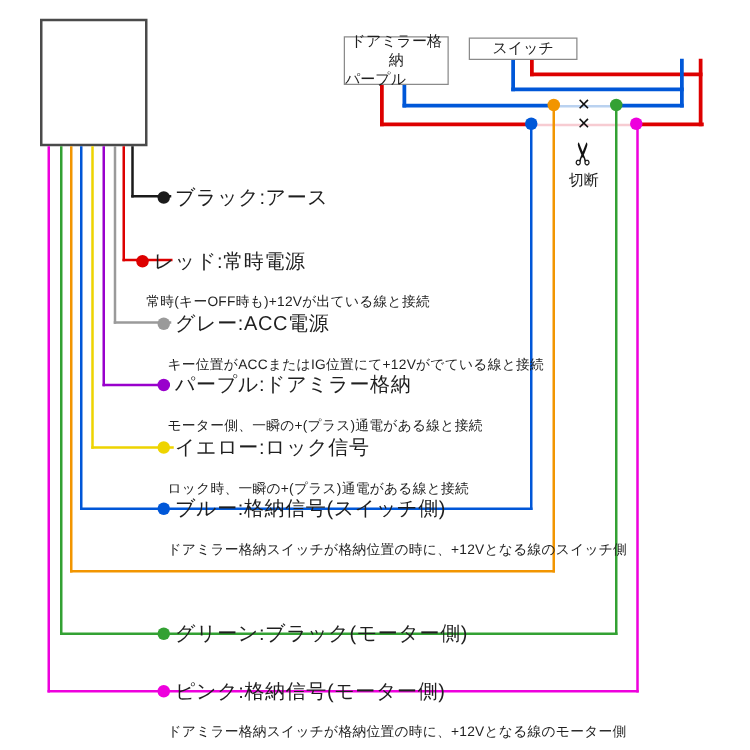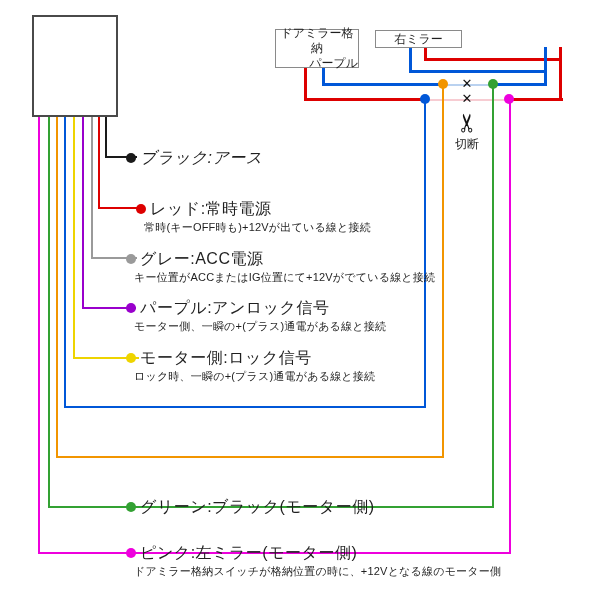--- a/index.html
+++ b/index.html
@@ -2,30 +2,30 @@
 <html><head>
 <meta charset="utf-8">
 <style>
   html,body{margin:0;padding:0;background:#fff;}
   .canvas{
     position:relative;width:600px;height:600px;background:#ffffff;overflow:hidden;
     font-family:"Liberation Sans","DejaVu Sans",sans-serif;color:#1f1f1f;
   }
   .seg{position:absolute;}
   .box{position:absolute;background:#fff;border:1px solid #8a8a8a;box-sizing:border-box;
-       display:flex;align-items:flex-end;justify-content:center;text-align:center;
+       display:flex;align-items:flex-start;justify-content:center;text-align:center;
        font-size:12px;line-height:15px;color:#1f1f1f;}
   .unit{position:absolute;left:32px;top:15px;width:86px;height:102px;
         border:2px solid #4a4a4a;background:#fff;box-sizing:border-box;}
   .dot{position:absolute;width:10px;height:10px;border-radius:50%;}
   .row{position:absolute;white-space:nowrap;}
   .row .head{display:flex;align-items:center;height:20px;}
   .bullet{display:inline-block;width:10px;height:10px;border-radius:50%;margin-right:4px;flex:0 0 auto;}
   .title{font-size:16px;letter-spacing:0.5px;}
-  .desc{font-size:11px;margin-left:8px;margin-top:1px;letter-spacing:0.2px;}
+  .desc{font-size:11px;margin-left:8px;margin-top:15px;letter-spacing:0.2px;}
   .xmark{position:absolute;width:14px;height:14px;line-height:14px;text-align:center;
          font-size:13px;font-weight:bold;color:#111;}
   .scissors{position:absolute;left:453px;top:108px;width:28px;height:30px;line-height:30px;
             text-align:center;font-size:25px;color:#111;transform:rotate(-90deg);}
   .cutlabel{position:absolute;left:445px;top:136px;width:44px;text-align:center;font-size:12px;color:#1f1f1f;}
 </style>
 </head>
 <body>
 
 <div class="canvas">
@@ -87,72 +87,79 @@
   <span class="xmark" style="left:460px;top:77px;">✕</span>
   <span class="xmark" style="left:460px;top:92px;">✕</span>
   <span class="scissors">✂</span>
   <div class="cutlabel">切断</div>
 
   <div class="box" style="left:275px;top:29px;width:84px;height:39px;flex-direction:column;">
     <span>ドアミラー格納</span>
     <span>パープル</span>
   </div>
   <div class="box" style="left:375px;top:30px;width:87px;height:18px;">
-    <span>右ミラー</span>
+    <span>スイッチ</span>
   </div>
 
-  <div class="row" style="left:126px;top:148px;font-style:italic;">
+  <div class="row" style="left:126px;top:148px;">
     <div class="head">
         <span class="bullet" style="background-color: rgb(26, 26, 26);"></span>
         <span class="title">ブラック:アース</span>
       </div>
   </div>
 
-  <div class="row" style="left:136px;top:199px;">
+  <div class="row" style="left:109px;top:199px;">
     <div class="head">
         <span class="bullet" style="background-color: rgb(221, 0, 0);"></span>
         <span class="title">レッド:常時電源</span>
       </div>
     <div class="desc">常時(キーOFF時も)+12Vが出ている線と接続</div>
   </div>
 
   <div class="row" style="left:126px;top:249px;">
     <div class="head">
         <span class="bullet" style="background-color: rgb(154, 154, 154);"></span>
         <span class="title">グレー:ACC電源</span>
       </div>
     <div class="desc">キー位置がACCまたはIG位置にて+12Vがでている線と接続</div>
   </div>
 
   <div class="row" style="left:126px;top:298px;">
     <div class="head">
         <span class="bullet" style="background-color: rgb(153, 0, 204);"></span>
-        <span class="title">パープル:アンロック信号</span>
+        <span class="title">パープル:ドアミラー格納</span>
       </div>
     <div class="desc">モーター側、一瞬の+(プラス)通電がある線と接続</div>
   </div>
 
   <div class="row" style="left:126px;top:348px;">
     <div class="head">
         <span class="bullet" style="background-color: rgb(238, 212, 0);"></span>
-        <span class="title">モーター側:ロック信号</span>
+        <span class="title">イエロー:ロック信号</span>
       </div>
     <div class="desc">ロック時、一瞬の+(プラス)通電がある線と接続</div>
   </div>
 
+  <div class="row" style="left:126px;top:397px;">
+    <div class="head">
+        <span class="bullet" style="background-color: rgb(0, 87, 216);"></span>
+        <span class="title">ブルー:格納信号(スイッチ側)</span>
+      </div>
+    <div class="desc">ドアミラー格納スイッチが格納位置の時に、+12Vとなる線のスイッチ側</div>
+  </div>
 
 
   <div class="row" style="left:126px;top:497px;">
     <div class="head">
         <span class="bullet" style="background-color: rgb(51, 161, 51);"></span>
         <span class="title">グリーン:ブラック(モーター側)</span>
       </div>
   </div>
 
   <div class="row" style="left:126px;top:543px;">
     <div class="head">
         <span class="bullet" style="background-color: rgb(238, 0, 221);"></span>
-        <span class="title">ピンク:左ミラー(モーター側)</span>
+        <span class="title">ピンク:格納信号(モーター側)</span>
       </div>
     <div class="desc">ドアミラー格納スイッチが格納位置の時に、+12Vとなる線のモーター側</div>
   </div>
 
 </div>
 
 </body></html>

